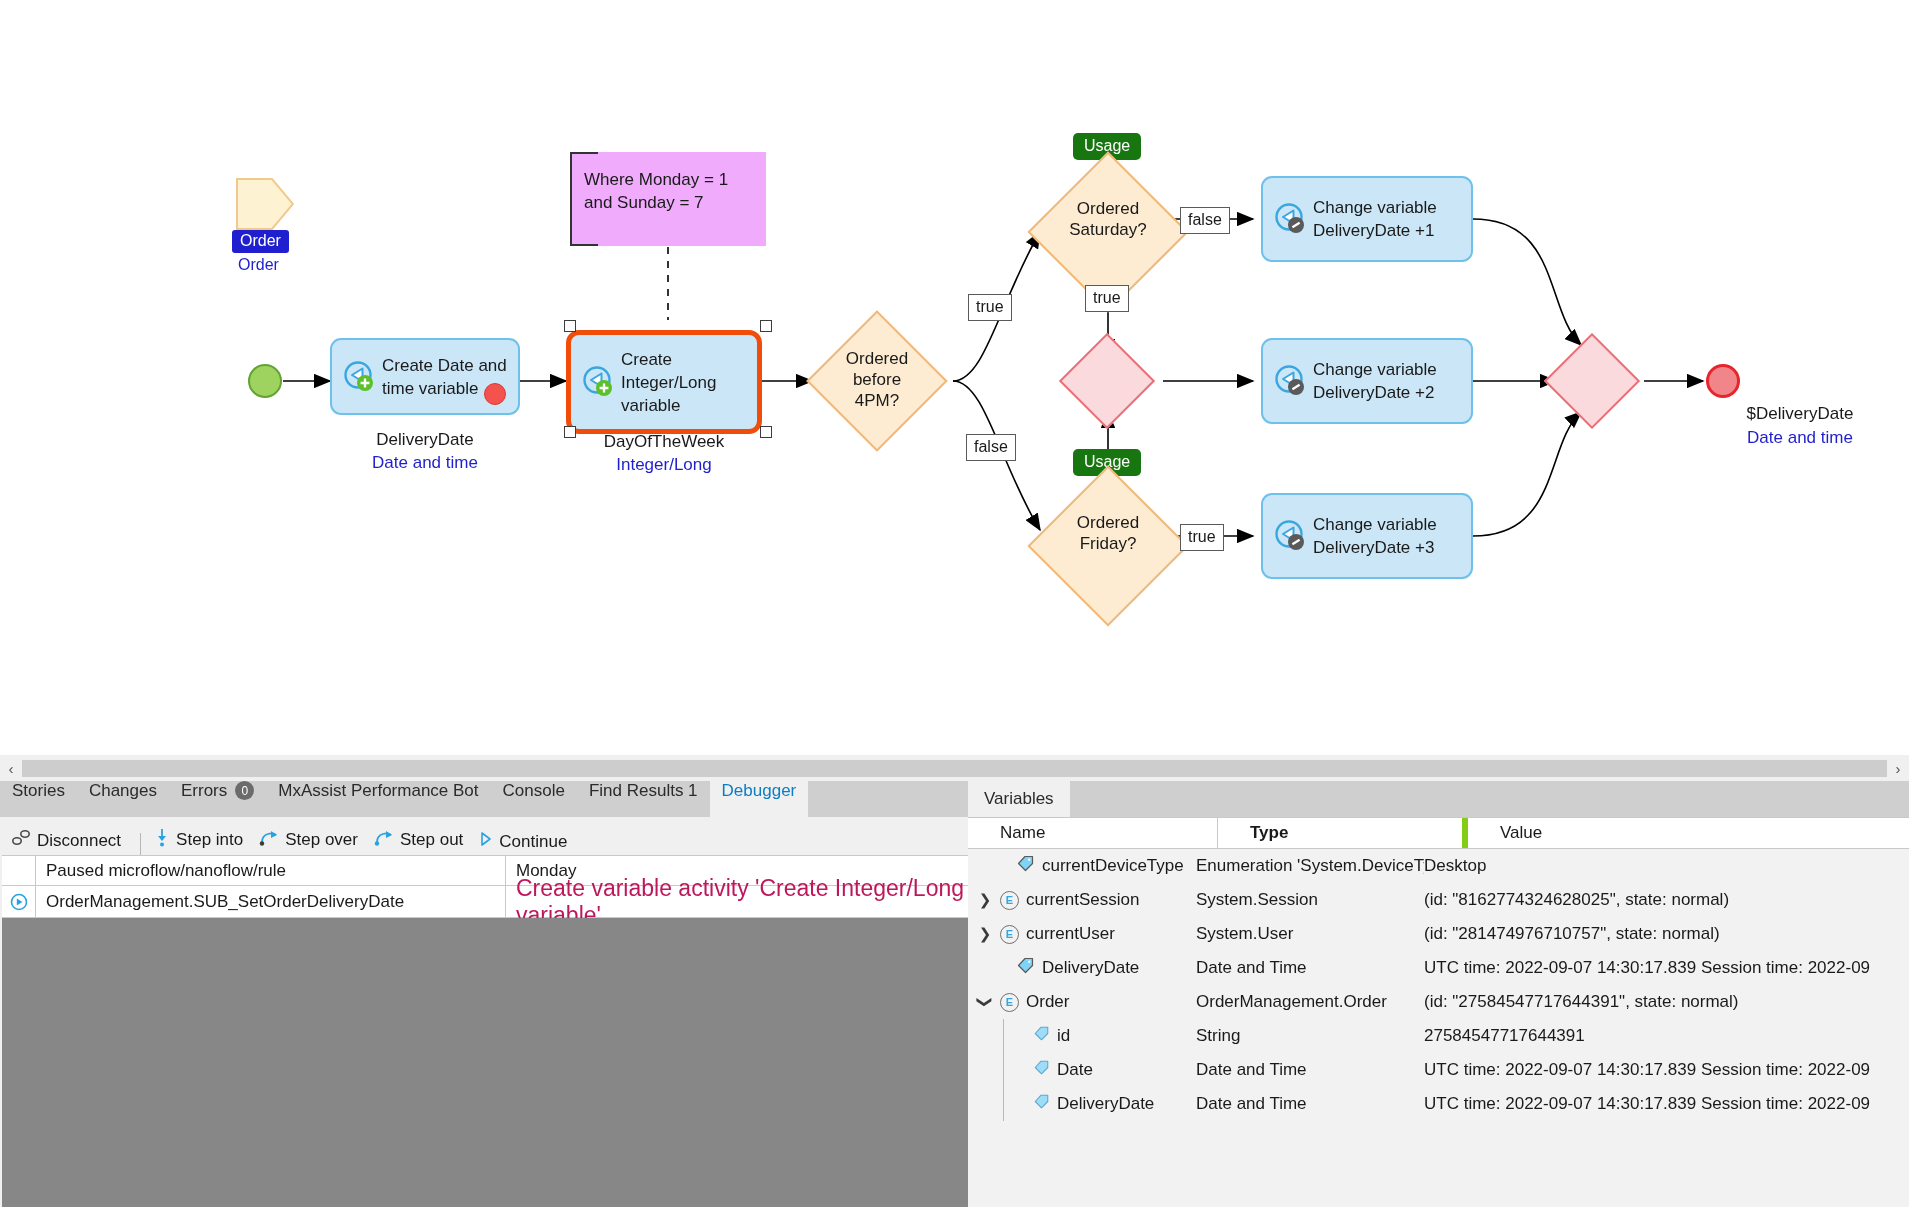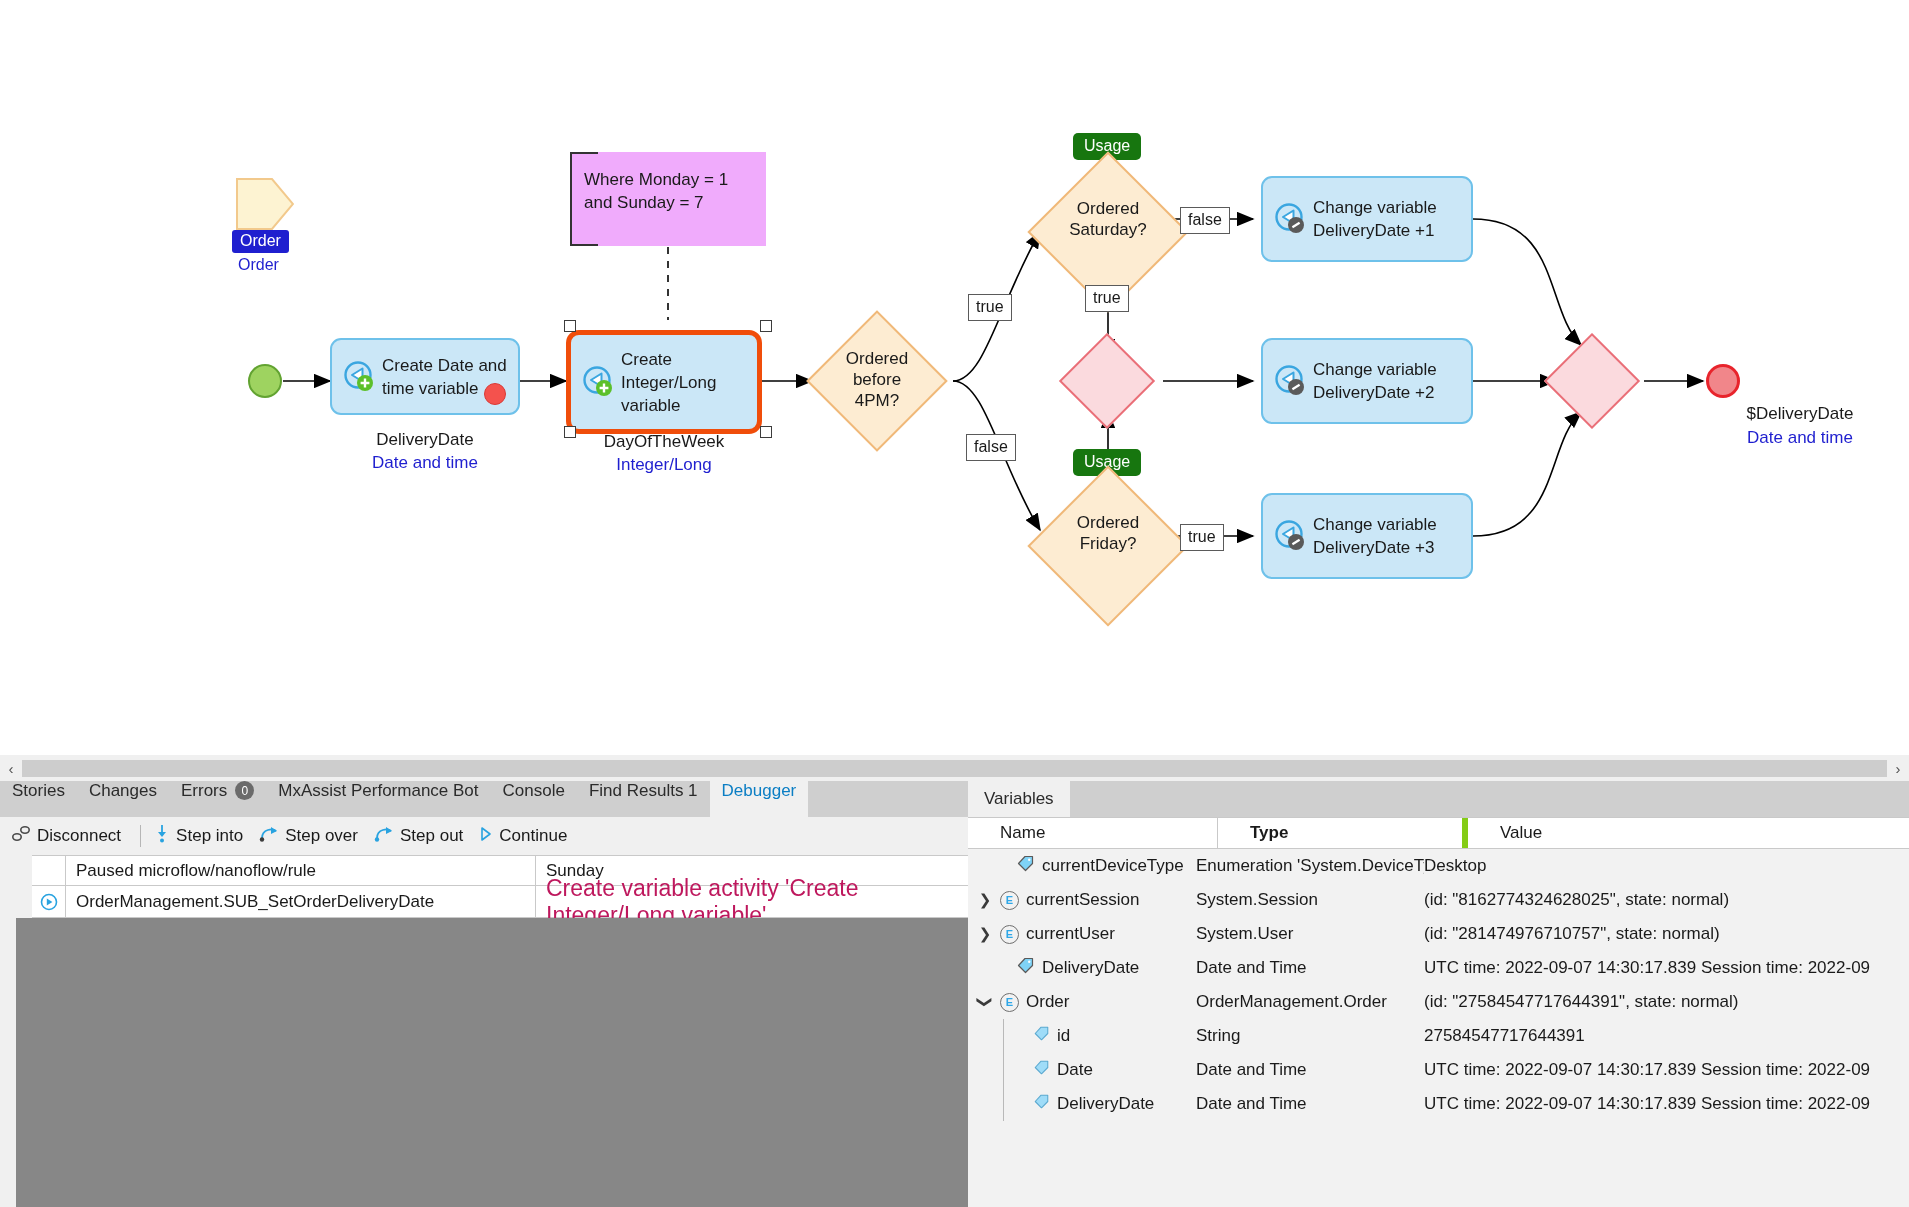--- a/index.html
+++ b/index.html
@@ -153,30 +153,30 @@
     background:#6b6b6b; color:#fff; font-size: 12px; border-radius: 50%;
     width: 19px; height: 19px; display:flex; align-items:center; justify-content:center;
   }
 
   
   .dbg-panel {
     position:absolute; left:0; top: 62px; width: 968px; height: 390px;
     background:#f0f0f0;
   }
   .dbg-toolbar {
-    height: 38px; display:flex; align-items:center; gap: 0px;
+    height: 38px; display:flex; align-items:flex-end; gap: 0px;
     padding-left: 6px; background:#f0f0f0;
   }
   .tbtn {
     display:flex; align-items:center; gap:6px;
     padding: 3px 11px 3px 5px; font-size: 17px; color:#1a1a1a; cursor:pointer;
   }
   .tsep { width:1px; height: 22px; background:#b6b6b6; margin: 0 8px; }
 
-  .dbg-grid { position:absolute; left:16px; top: 38px; width: 968px; height: 310px; padding-left: 16px; }
+  .dbg-grid { position:absolute; left:2px; top: 38px; width: 968px; height: 310px; }
   .dbg-head {
     display:flex; height: 31px; align-items:center;
     background:#ffffff; border-top:1px solid #c9c9c9; border-bottom:1px solid #c9c9c9;
   }
   .dbg-head .c0 { width: 34px; border-right: 1px solid #c9c9c9; height:100%; }
   .dbg-head .c1 { width: 470px; border-right: 1px solid #c9c9c9; height:100%; display:flex;align-items:center; padding-left: 10px; font-size: 17px; color:#1a1a1a;}
   .dbg-head .c2 { flex:1; height:100%; display:flex;align-items:center; padding-left: 10px; font-size: 17px; color:#1a1a1a;}
   .dbg-row {
     display:flex; height: 32px; align-items:center;
     background:#ffffff; border-bottom: 1px solid #c9c9c9;
@@ -501,21 +501,21 @@
             </svg>
           </span>
           <span>Continue</span>
         </div>
       </div>
 
       <div class="dbg-grid">
         <div class="dbg-head">
           <div class="c0"></div>
           <div class="c1">Paused microflow/nanoflow/rule</div>
-          <div class="c2">Sunday</div>
+          <div class="c2">Monday</div>
         </div>
         <div class="dbg-row">
           <div class="c0">
             <svg width="18" height="18" viewBox="0 0 18 18">
               <circle cx="9" cy="9" r="7.5" fill="none" stroke="#29a3e0" stroke-width="1.6"></circle>
               <path d="M6.8 5.4 L12.4 9 L6.8 12.6 Z" fill="#29a3e0"></path>
             </svg>
           </div>
           <div class="c1">OrderManagement.SUB_SetOrderDeliveryDate</div>
           <div class="c2">Create variable activity 'Create Integer/Long variable'</div>

